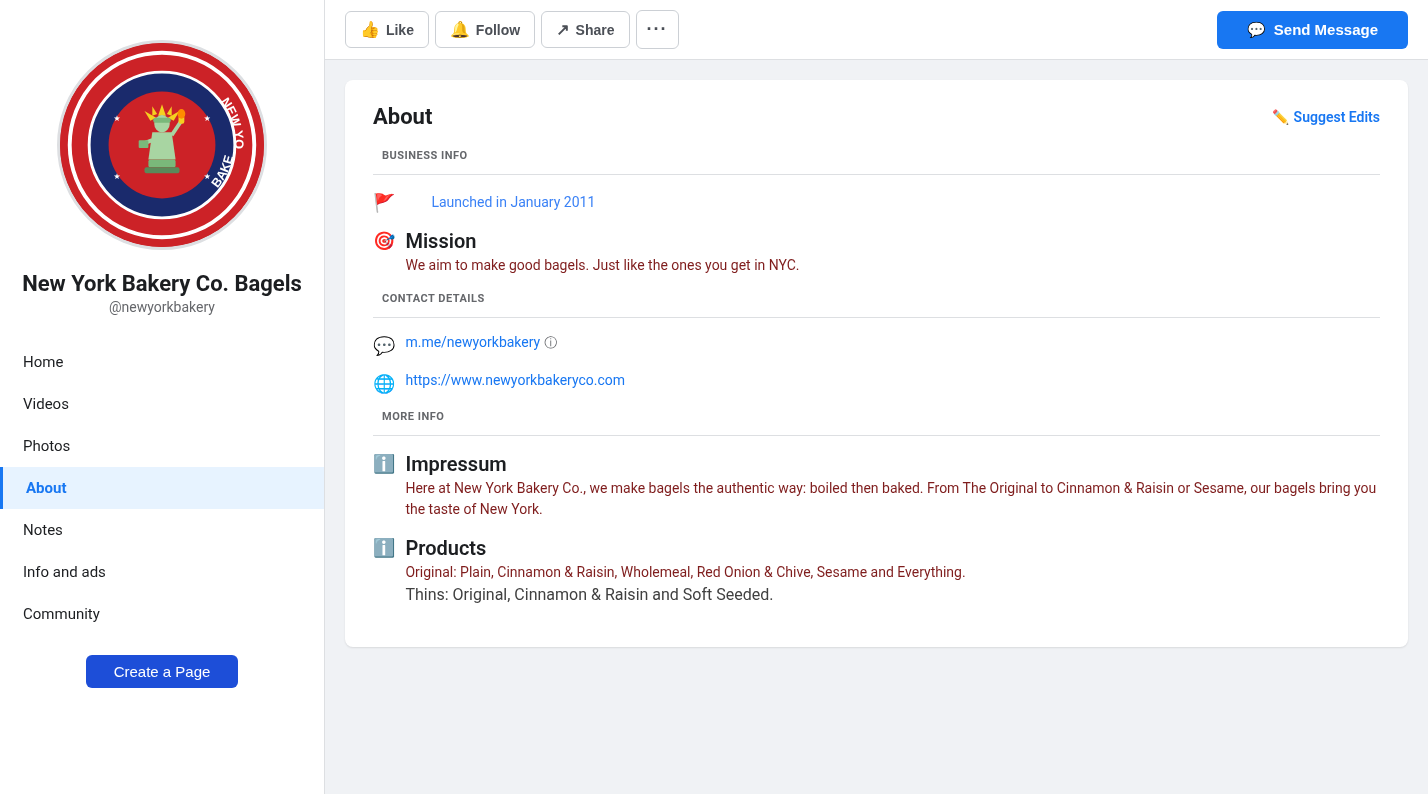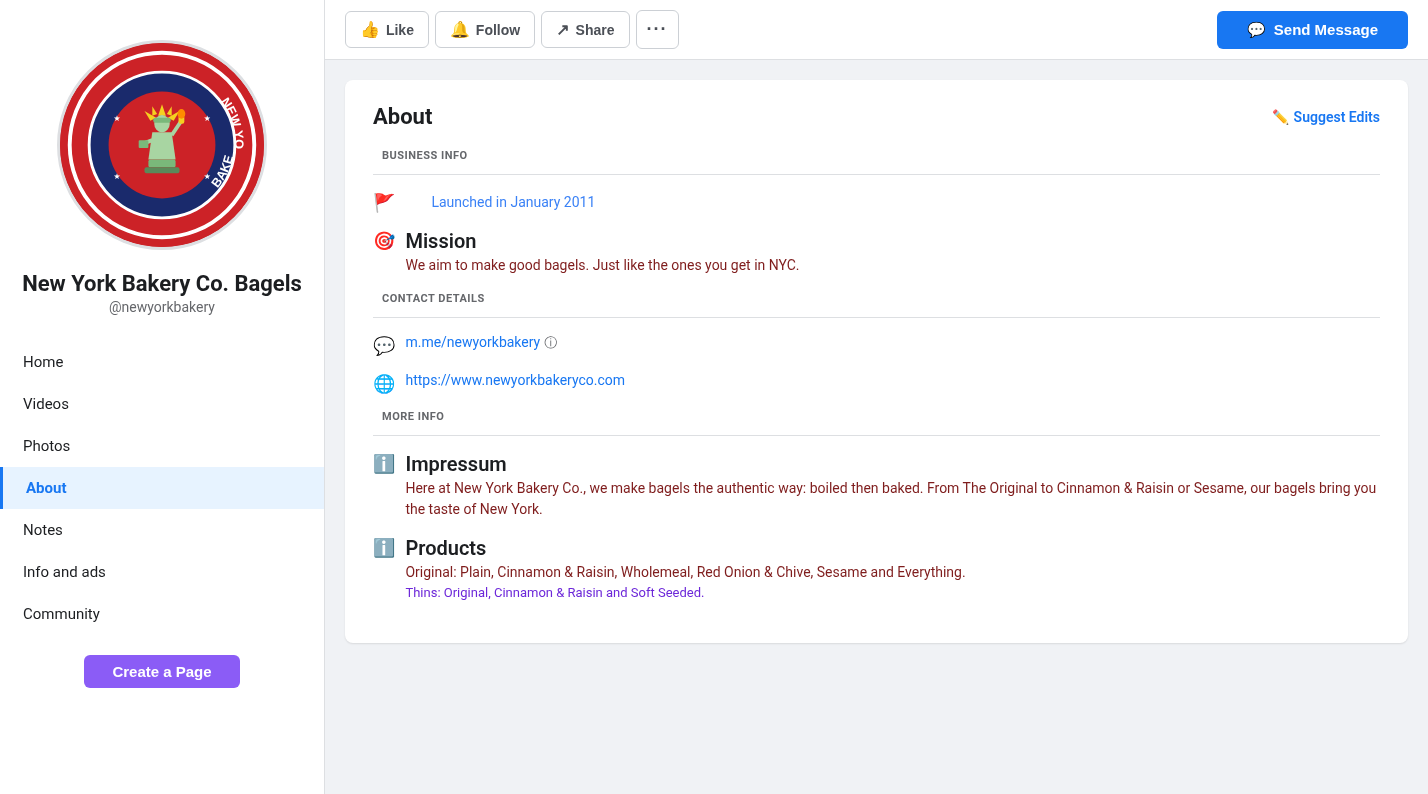--- a/index.html
+++ b/index.html
@@ -89,26 +89,26 @@
       background: #e7f3ff;
       color: #1877f2;
       font-weight: bold;
       border-left: 3px solid #1877f2;
     }
 
     .create-page-btn {
       margin: 20px auto 0;
       display: block;
       padding: 8px 28px;
-      background: #8b5cf6;
+      background: #1d4ed8;
       color: #fff;
       border: none;
       border-radius: 6px;
       font-size: 15px;
-      font-weight: 700;
+      font-weight: 400;
       cursor: pointer;
     }
 
     
     .main-content {
       flex: 1;
       background: #f0f2f5;
       display: flex;
       flex-direction: column;
     }
@@ -267,22 +267,22 @@
       margin-bottom: 16px;
     }
 
     .launched-text {
       font-size: 14px;
       color: #3b82f6;
       margin-left: 26px;
     }
 
     .faded-text {
-      color: #6d28d9;
-      font-size: 13px;
+      color: #404040;
+      font-size: 16px;
     }
   </style>
 </head>
 <body>
 
 <div class="page-wrapper">
 
   <aside class="sidebar">
 
     <div class="logo-container">

